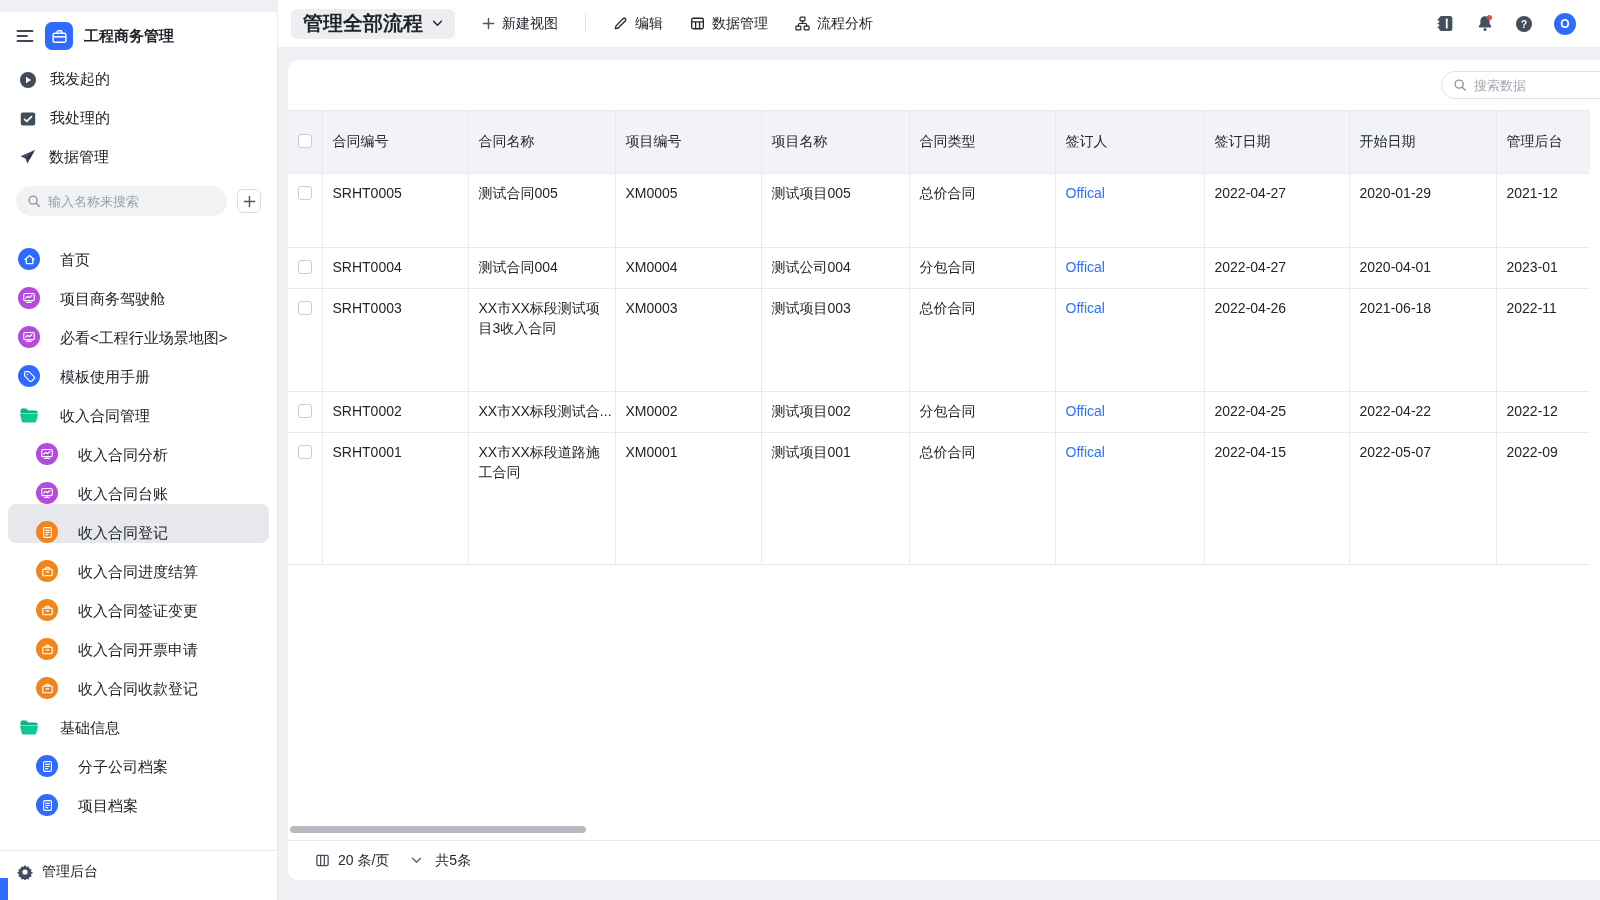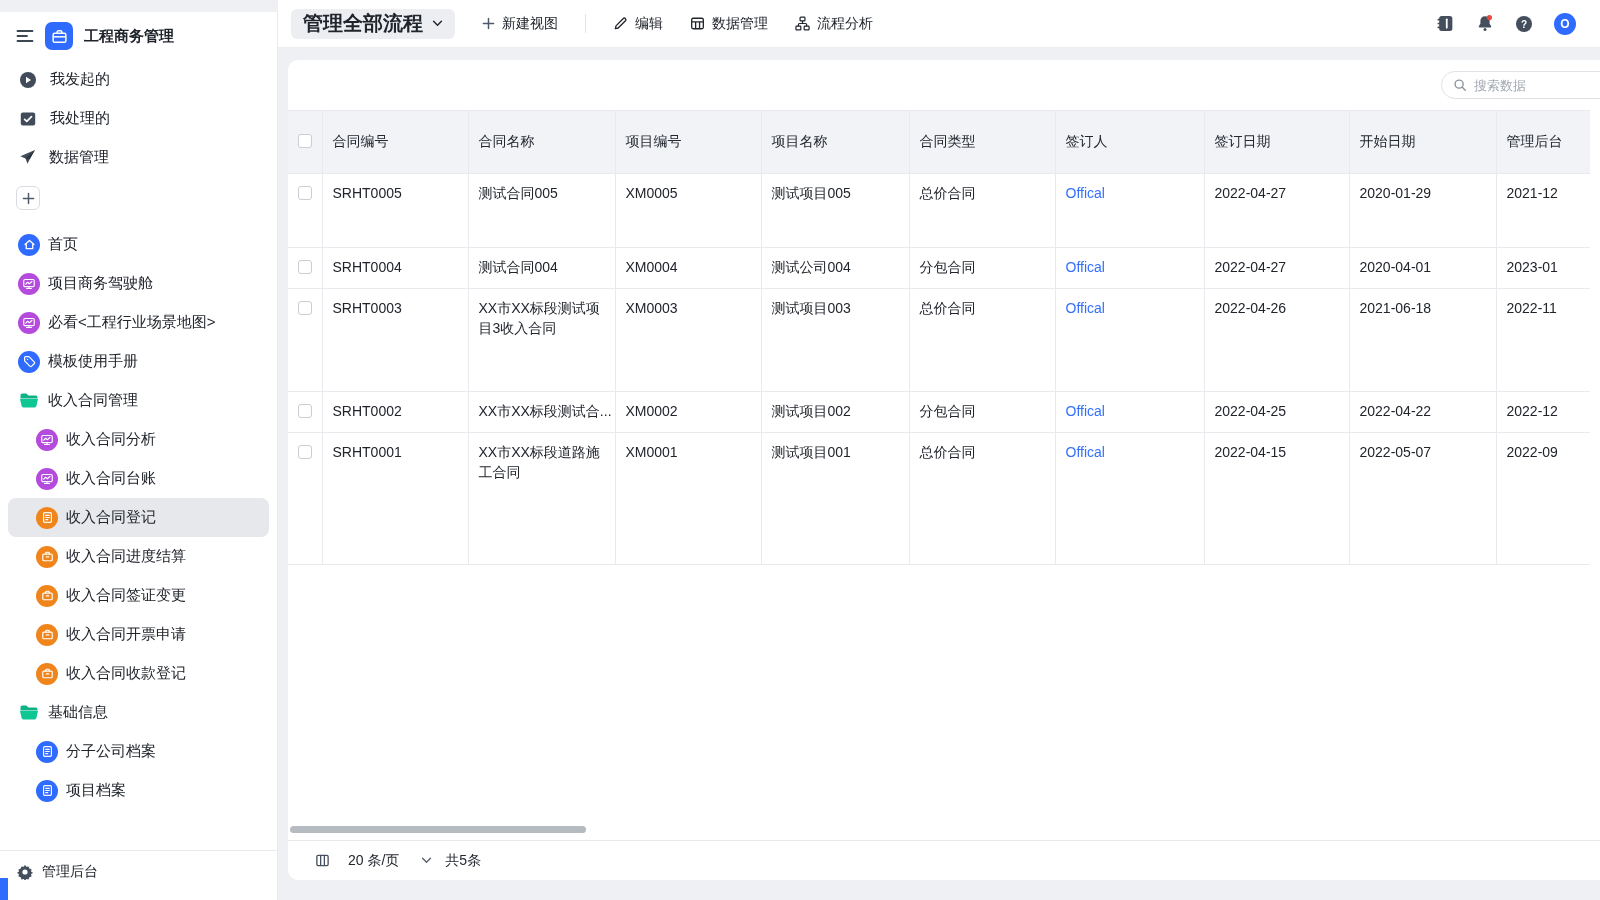--- a/index.html
+++ b/index.html
@@ -18,21 +18,21 @@
   .quick-item{display:flex;align-items:center;height:39px;padding:0 19px;gap:13px;
               font-size:15px;cursor:pointer}
   .search-row{display:flex;align-items:center;gap:10px;padding:9px 16px 10px 16px}
   .search-box{flex:1;height:30px;background:#f1f2f4;border-radius:15px;display:flex;
               align-items:center;padding:0 11px;gap:7px;color:#9aa1ab}
   .search-box input{border:0;background:transparent;outline:none;font-size:13px;width:100%}
   .search-box input::placeholder{color:#9aa1ab}
   .add-btn{width:24px;height:24px;border:1px solid #d8dce2;border-radius:6px;background:#fff;
            display:flex;align-items:center;justify-content:center;cursor:pointer;flex:none}
   .nav{padding-top:5px}
-  .nav-item{display:flex;align-items:center;height:39px;margin:0 8px;padding:0 10px;gap:8px;
+  .nav-item{display:flex;align-items:flex-end;height:39px;margin:0 8px;padding:0 10px;gap:20px;
             border-radius:8px;font-size:15px;cursor:pointer;white-space:nowrap}
   .nav-item.indent{padding-left:28px}
   .nav-item.selected{background:#e6e8eb}
   .nav-ic{width:22px;height:22px;border-radius:50%;display:flex;align-items:center;
           justify-content:center;flex:none}
   .nav-ic.blue{background:#2f6bff}
   .nav-ic.purple{background:#b44bdc}
   .nav-ic.orange{background:#f0851c}
   .nav-ic.plain{background:transparent;border-radius:0}
   .sb-foot{position:absolute;left:0;right:0;bottom:20px;height:42px;border-top:1px solid #e9eaee;
@@ -74,21 +74,21 @@
   .cbcell{text-align:center;vertical-align:middle}
   td.cbcell{vertical-align:top;padding-top:11px}
   .cb{display:inline-block;width:14px;height:14px;border:1px solid #c9cdd4;border-radius:3px;
       background:#fff;cursor:pointer}
   .link{color:#3370ff;cursor:pointer}
 
   .hscroll{position:absolute;left:2px;bottom:47px;width:296px;height:7px;border-radius:4px;
            background:#b6bac1;cursor:pointer}
   .panel-foot{position:absolute;left:0;right:0;bottom:0;height:40px;border-top:1px solid #e9eaee;
               display:flex;align-items:center;padding:0 44px 0 27px;font-size:14px;color:#23272f}
-  .pf-size{margin-left:18px;cursor:pointer}
+  .pf-size{margin-left:8px;cursor:pointer}
   .pf-chev{margin-left:22px;color:#5b636e;cursor:pointer}
   .pf-total{margin-left:13px}
   .pf-right{margin-left:auto;display:flex;align-items:center}
   .page-box{width:32px;height:30px;border:1px solid #dfe2e6;border-radius:6px;display:flex;
             align-items:center;justify-content:center;margin:0 8px 0 14px;cursor:text}
   .pg-arrow{cursor:pointer}
   .pg-arrow.r{margin-left:16px}
 </style>
 </head>
 <body>
@@ -134,20 +134,29 @@
         <span>
           <svg width="17" height="17" viewBox="0 0 16 16">
             <path d="M15 1 1.3 6.9l4.8 2L8 13.8l2.1-4.2L15 1z" fill="#414b5a"></path>
             <path d="M6.1 8.9 15 1l-5 8.6z" fill="#2b3340"></path>
           </svg>
         </span>
         <span>数据管理</span>
       </div>
     </div>
   <div class="search-row">
+    <div class="search-box">
+      <span style="color:#8e959e">
+          <svg width="14" height="14" viewBox="0 0 16 16" fill="none" stroke="currentColor" stroke-width="1.6" stroke-linecap="round">
+            <circle cx="7" cy="7" r="4.6"></circle>
+            <path d="M10.6 10.6 14 14"></path>
+          </svg>
+        </span>
+      <input placeholder="输入名称来搜索" style="">
+    </div>
     <div class="add-btn">
       <span>
           <svg width="13" height="13" viewBox="0 0 14 14" fill="none" stroke="#4e5969" stroke-width="1.6" stroke-linecap="round">
             <path d="M7 1.5v11M1.5 7h11"></path>
           </svg>
         </span>
     </div>
   </div>
   <div class="nav" id="nav-list">
       <div class="nav-item">

